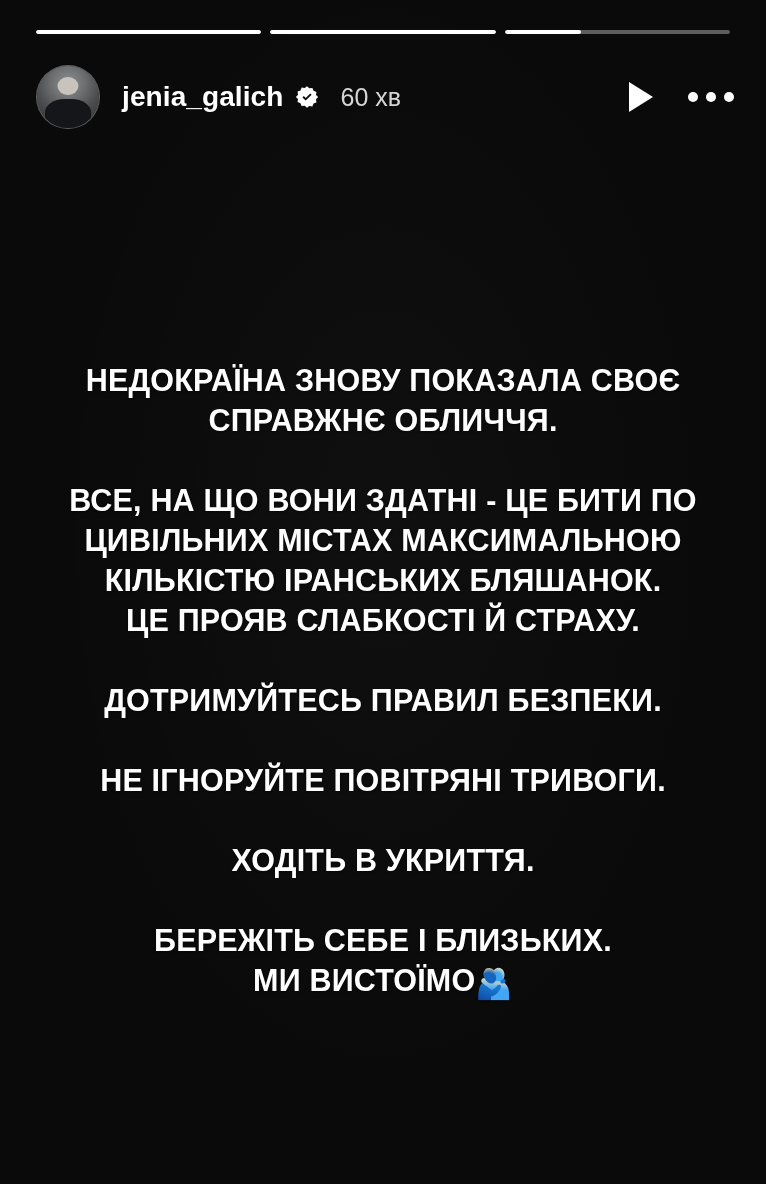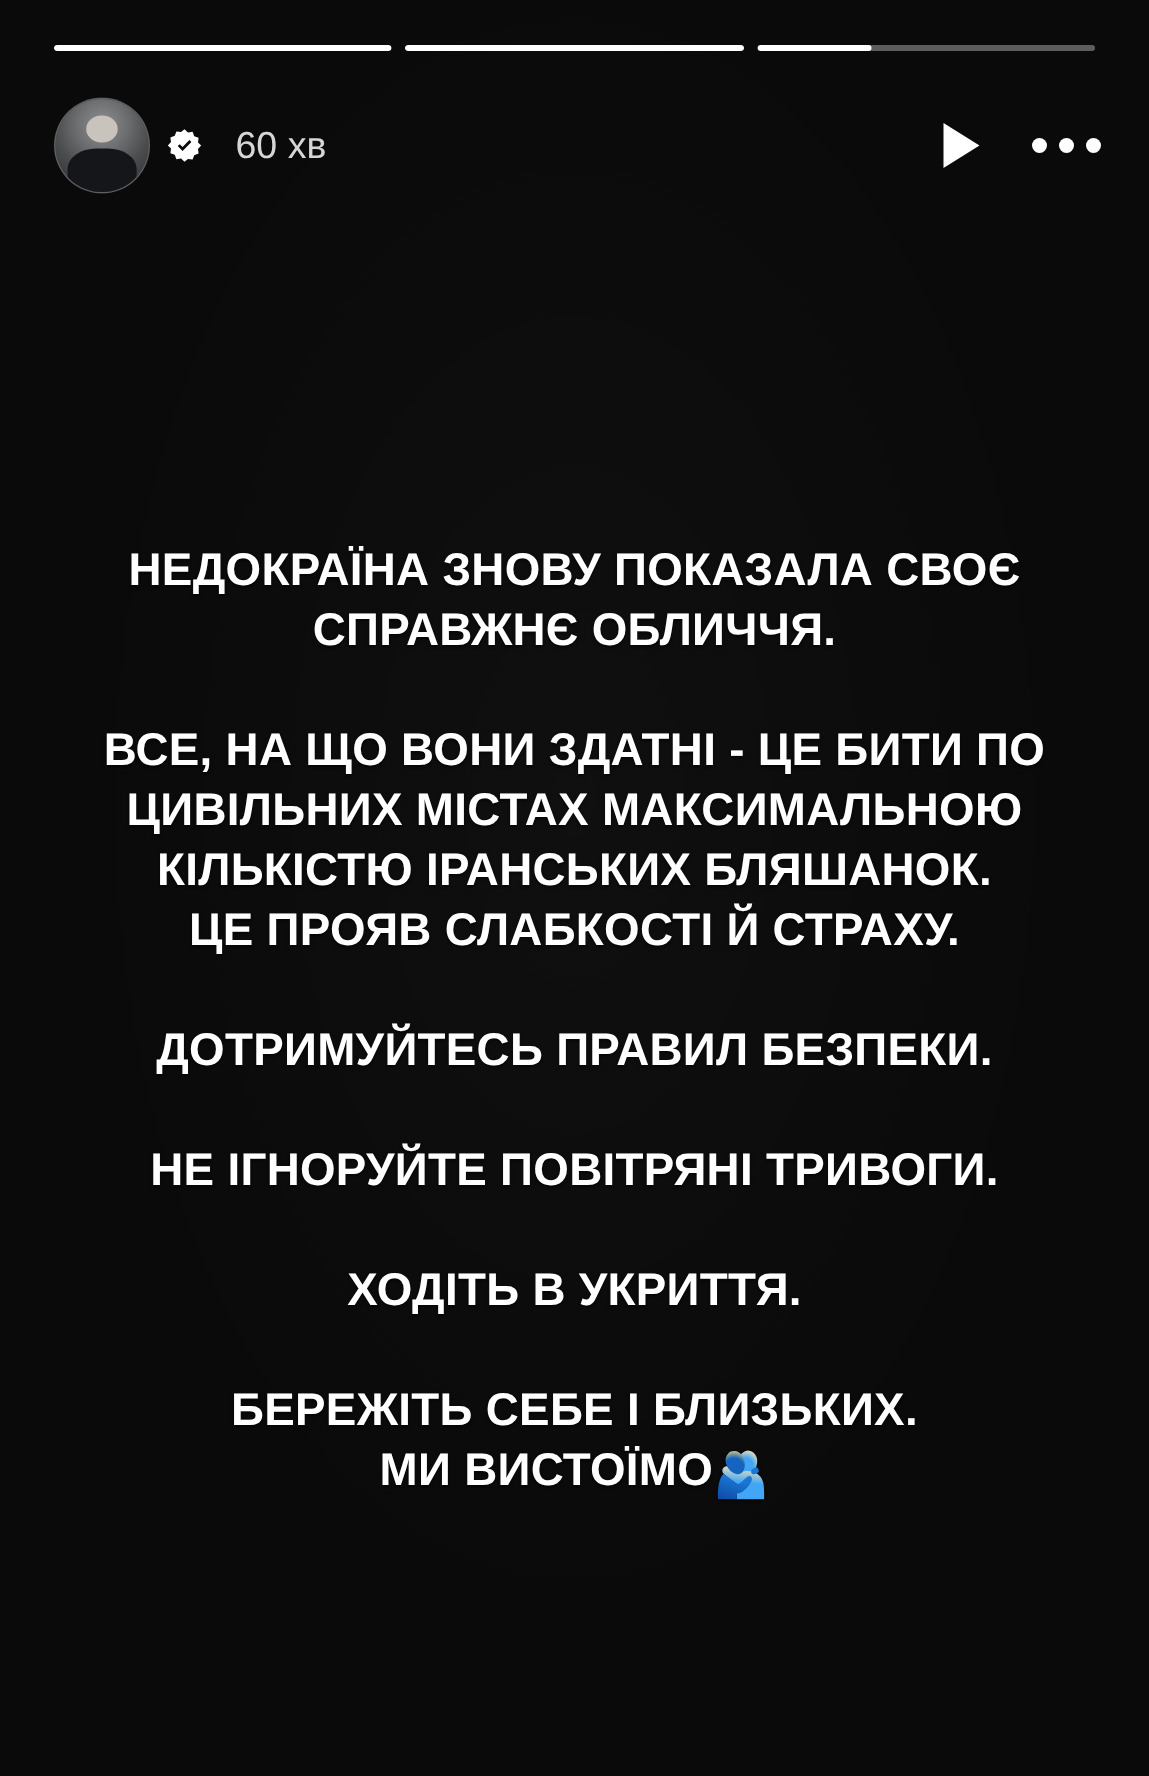--- a/index.html
+++ b/index.html
@@ -199,20 +199,21 @@
   </div>
 
   <div class="header">
 
     <div class="avatar">
       <div class="av-bg"></div>
       <div class="av-head"></div>
       <div class="av-body"></div>
     </div>
 
+    <div class="username">jenia_galich</div>
 
     <span class="verified">
       <svg viewBox="0 0 24 24" width="24" height="24" aria-hidden="true">
         <path fill="#ffffff" d="M12 1.2l2.3 2.1 3.1-.4 1.1 2.9 2.9 1.1-.4 3.1L23.1 12l-2.1 2.3.4 3.1-2.9 1.1-1.1 2.9-3.1-.4L12 22.8l-2.3-2.1-3.1.4-1.1-2.9-2.9-1.1.4-3.1L.9 12l2.1-2.3-.4-3.1 2.9-1.1L6.6 2.6l3.1.4L12 1.2z"></path>
         <path fill="#0a0a0a" d="M10.7 15.6l-3.2-3.2 1.3-1.3 1.9 1.9 4.6-4.6 1.3 1.3-5.9 5.9z"></path>
       </svg>
     </span>
 
     <div class="timestamp">60 хв</div>
 

